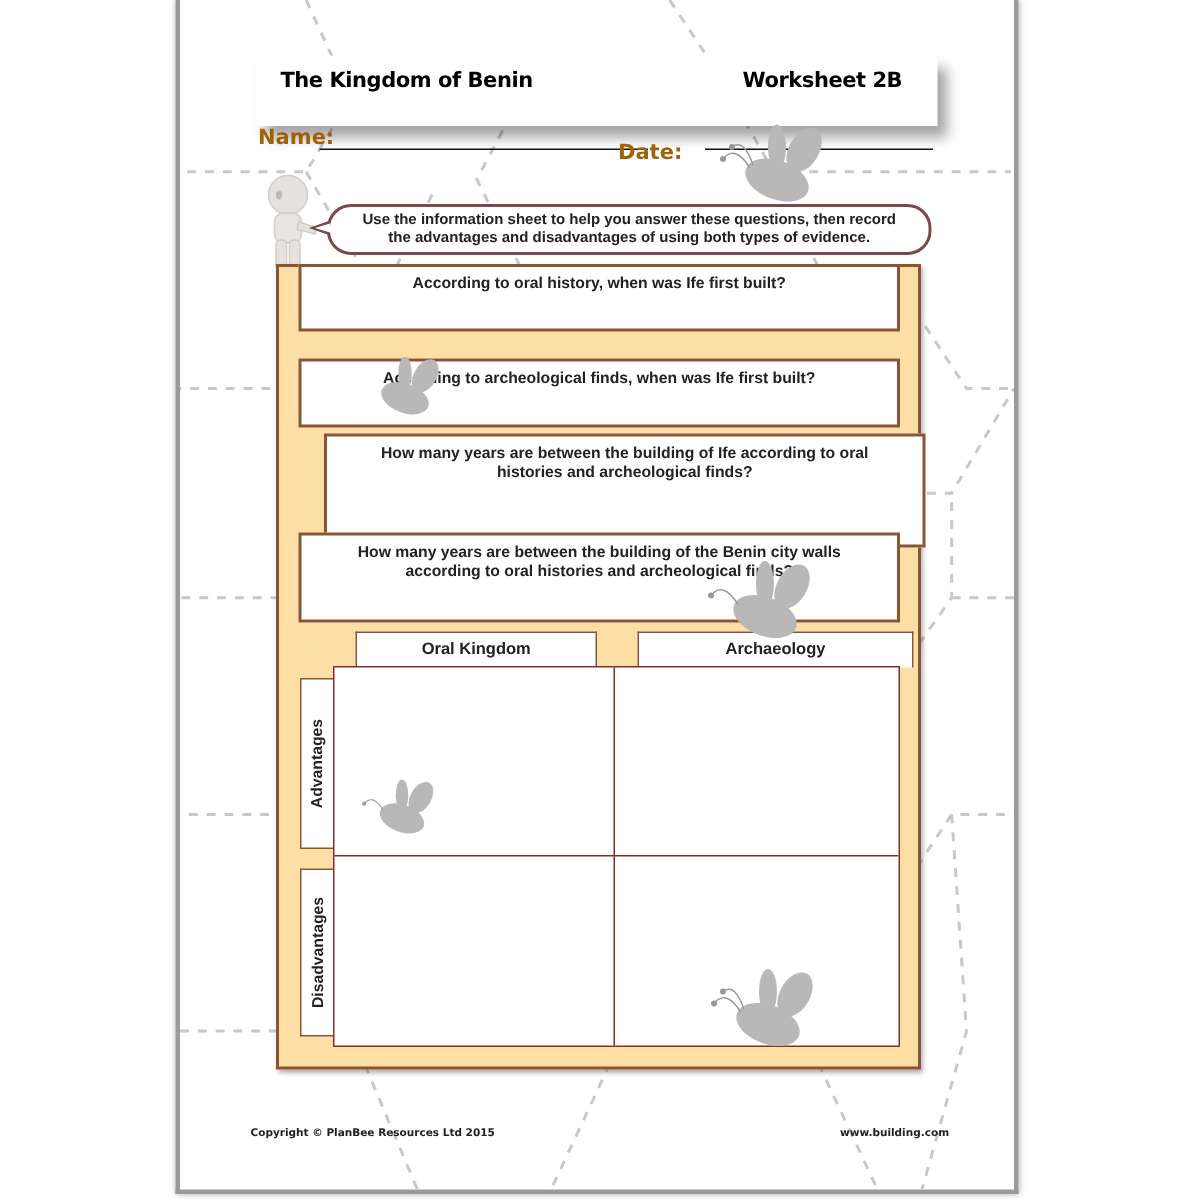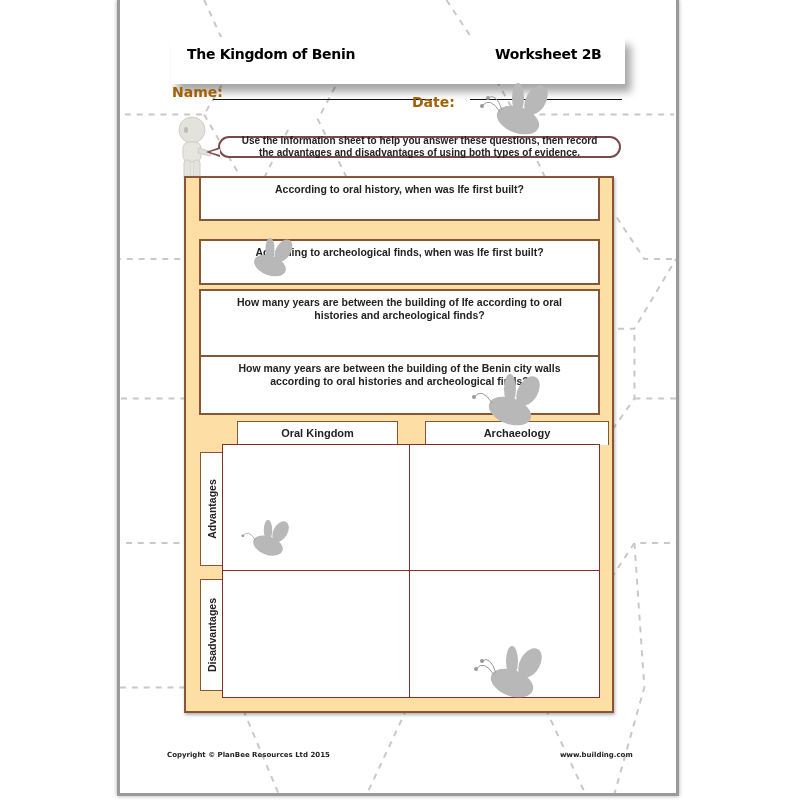--- a/index.html
+++ b/index.html
@@ -33,21 +33,21 @@
       font-size: 14px; color: #000000; letter-spacing: -0.3px;
       top: 46px;
     }
     .name-label, .date-label {
       font-family: "DejaVu Sans", sans-serif; font-weight: bold;
       font-size: 14px; color: #a16207; top: 84px;
     }
     .line { height: 0; border-top: 1.5px solid #111; }
 
     .bubble {
-      left: 218px; top: 136px; width: 403px; height: 22px;
+      left: 218px; top: 136px; width: 403px; height: 34px;
       border: 2px solid #7a4a4a; border-radius: 16px;
       background: #fff; box-sizing: border-box;
       display: flex; flex-direction: column; align-items: center; justify-content: center;
       font-size: 10px; font-weight: bold; color: #222; line-height: 12px; text-align: center;
     }
     .bubble-tail {
       left: 206px; top: 147px; width: 0; height: 0;
       border-top: 5px solid transparent; border-bottom: 5px solid transparent;
       border-right: 14px solid #7a4a4a;
     }
@@ -168,21 +168,21 @@
 <div class="abs bubble-tail-inner"></div>
 
 <div class="abs frame"></div>
 
 <div class="abs qbox" style="top:176px; height:45px;">
   <div>According to oral history, when was Ife first built?</div>
 </div>
 <div class="abs qbox" style="top:239px; height:46px;">
   <div>According to archeological finds, when was Ife first built?</div>
 </div>
-<div class="abs qbox" style="top:289px; height:76px;">
+<div class="abs qbox" style="top:289px; height:76px;margin-left:17px;">
   <div>How many years are between the building of Ife according to oral</div>
   <div>histories and archeological finds?</div>
 </div>
 <div class="abs qbox" style="top:355px; height:60px;">
   <div>How many years are between the building of the Benin city walls</div>
   <div>according to oral histories and archeological finds?</div>
 </div>
 
 <div class="abs colhead" style="left:237px; width:161px;">Oral Kingdom</div>
 <div class="abs colhead" style="left:425px; width:184px;">Archaeology</div>

